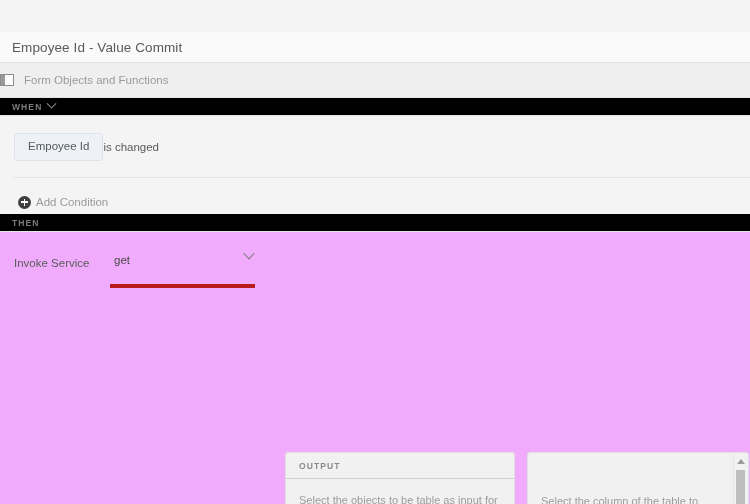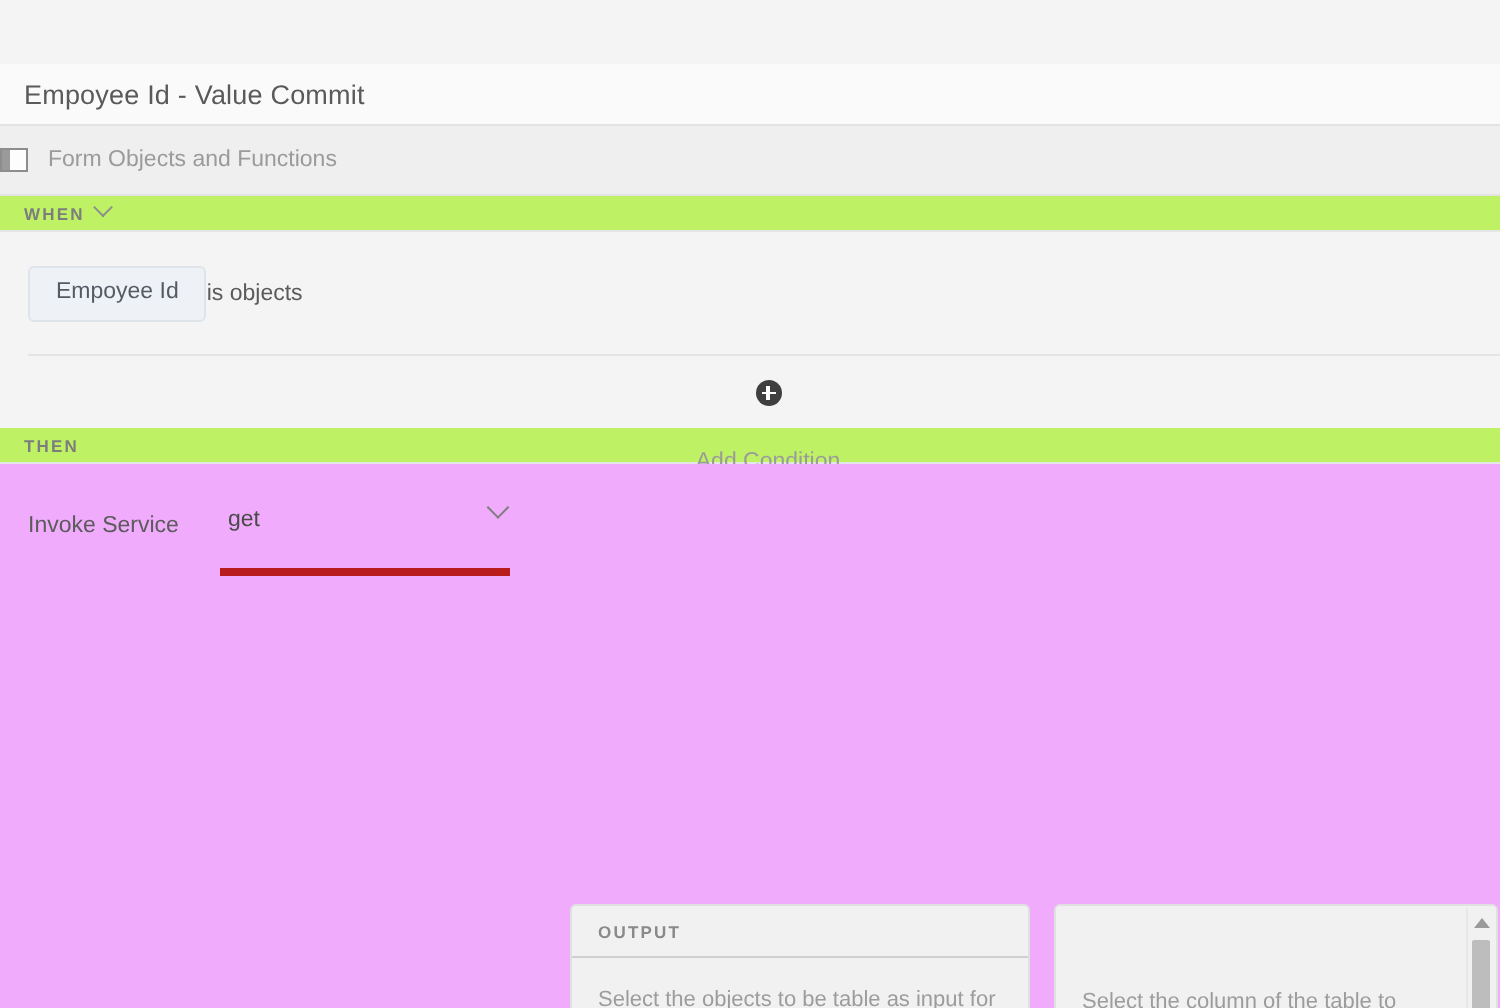--- a/index.html
+++ b/index.html
@@ -59,21 +59,21 @@
     background: #9a9a9a;
   }
   .toolbar .tool-label {
     font-size: 11.5px;
     color: #9b9b9b;
   }
 
   
   .band {
     height: 18px;
-    background: #bef264;
+    background: #000000;
     display: flex;
     align-items: center;
     padding-left: 12px;
     gap: 6px;
     border-bottom: 1px solid #e6e6e6;
   }
   .band .band-label {
     font-size: 8.5px;
     letter-spacing: 1.1px;
     color: #7d7d7d;
@@ -112,24 +112,23 @@
 
   .divider {
     height: 1px;
     background: #e4e4e4;
     margin: 13px 0 0 14px;
   }
 
   .add-condition {
     display: flex;
     align-items: center;
-    gap: 22px;
+    gap: 5px;
     padding: 12px 0 0 18px;
     height: 36px;
-    flex-direction: column;
   }
   .plus-icon {
     width: 13px; height: 13px;
     border-radius: 50%;
     background: #3f3f3f;
     position: relative;
     flex: none;
   }
   .plus-icon:before, .plus-icon:after {
     content: "";
@@ -257,21 +256,21 @@
   <span class="tool-label">Form Objects and Functions</span>
 </div>
 
 <div class="band">
   <span class="band-label">WHEN</span>
   <span class="chev"></span>
 </div>
 
 <div class="when-body">
   <span class="chip-plain">Empoyee Id</span>
-  <span class="cond-text">is objects</span>
+  <span class="cond-text">is changed</span>
 </div>
 
 <div class="divider"></div>
 
 <div class="add-condition">
   <span class="plus-icon"></span>
   <span class="add-label">Add Condition</span>
 </div>
 
 <div class="band">

